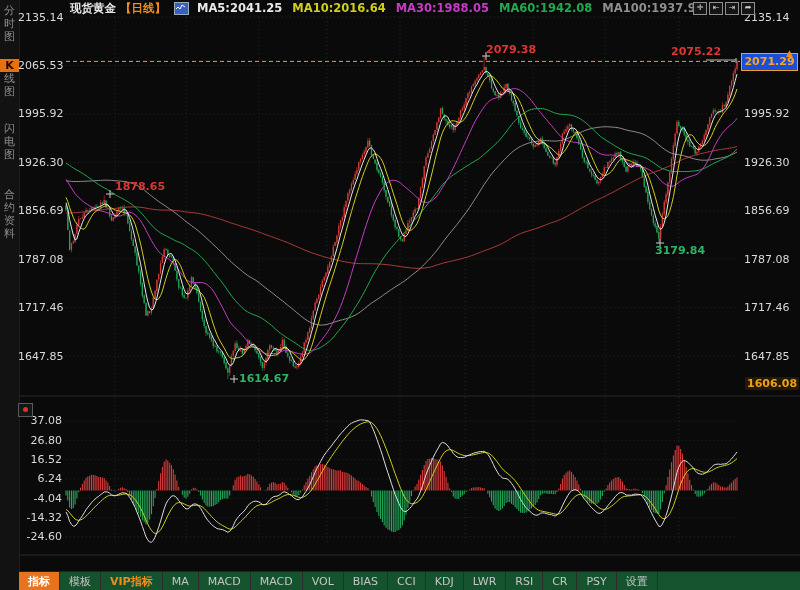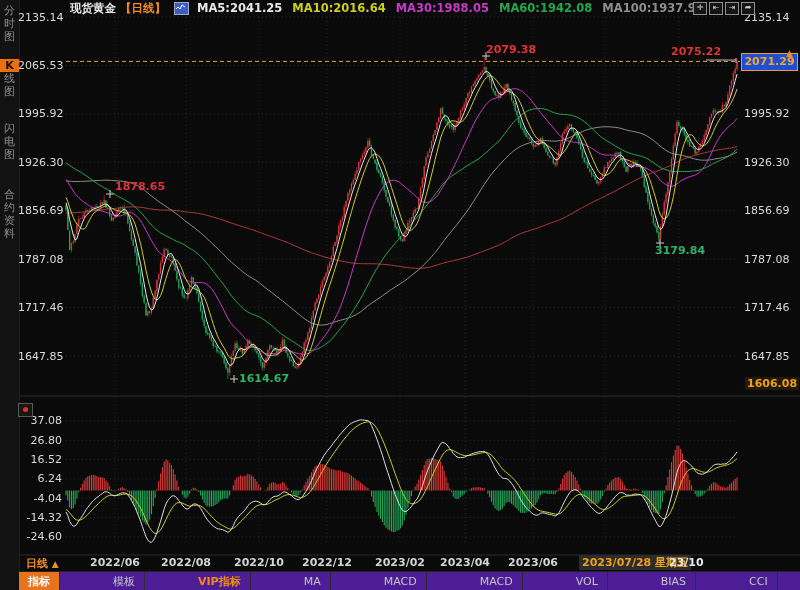--- a/index.html
+++ b/index.html
@@ -34,21 +34,21 @@
   #mhdr{position:absolute;left:74px;top:402px;display:flex;gap:12px;font-size:11px;font-weight:bold;z-index:4;white-space:nowrap;}
   #mset-icon{position:absolute;left:18px;top:403px;width:13px;height:12px;border:1px solid #5a5a5a;background:#161616;z-index:4;cursor:pointer;}
   #mset-icon i{position:absolute;left:4px;top:3px;width:5px;height:5px;border-radius:50%;background:#e03030;}
   
   #dates{position:absolute;left:0;top:556px;width:800px;height:15px;z-index:4;font-size:11px;font-weight:bold;color:#d4d4d4;}
   .dtick{position:absolute;transform:translateX(-50%);top:0;}
   #period-lab{position:absolute;left:26px;top:0;color:#f08c1c;cursor:pointer;}
   #dhl{position:absolute;left:579px;top:-1px;background:#2c2c2c;color:#f0a11c;padding:0 3px;line-height:15px;}
   #dpart{position:absolute;left:669px;top:0;color:#e8e8e8;}
   
-  #tb{position:absolute;left:19px;top:571px;width:781px;height:19px;background:#4c1d95;display:flex;z-index:5;border-top:1px solid #222;gap:44px;}
+  #tb{position:absolute;left:19px;top:571px;width:781px;height:19px;background:#14532d;display:flex;z-index:5;border-top:1px solid #222;}
   .tbtn{height:19px;line-height:19px;padding:0 9px;font-size:11px;color:#c6c6c6;border-right:1px solid #2c2c2c;cursor:pointer;white-space:nowrap;}
   .tbtn.active{background:#e8731e;color:#fff;font-weight:bold;}
   .tbtn.vip{color:#f08c1c;font-weight:bold;}
 </style>
 </head>
 <body>
 
 <div id="app">
   <svg id="plot" width="800" height="590">
       <defs>
@@ -1300,32 +1300,20 @@
     </div>
 
   <div id="annos">
       <div class="anno" style="left: 115px; top: 180px; color: rgb(224, 53, 53);">1878.65</div>
       <div class="anno" style="left: 486px; top: 43px; color: rgb(224, 53, 53);">2079.38</div>
       <div class="anno" style="left: 671px; top: 45px; color: rgb(224, 53, 53);">2075.22</div>
       <div class="anno" style="left: 239px; top: 372px; color: rgb(45, 180, 100);">1614.67</div>
       <div class="anno" style="left: 655px; top: 244px; color: rgb(45, 180, 100);">3179.84</div>
     </div>
 
-  <div id="dates">
-    <span id="period-lab"><span>日线</span> <span style="font-size:9px">▲</span></span>
-    <span id="dhl">2023/07/28 星期五</span>
-    <span id="dpart">23/10</span>
-  <span class="dtick" style="left: 115px;">2022/06</span>
-      <span class="dtick" style="left: 186px;">2022/08</span>
-      <span class="dtick" style="left: 259px;">2022/10</span>
-      <span class="dtick" style="left: 327px;">2022/12</span>
-      <span class="dtick" style="left: 400px;">2023/02</span>
-      <span class="dtick" style="left: 465px;">2023/04</span>
-      <span class="dtick" style="left: 533px;">2023/06</span>
-    </div>
 
   <div id="tb">
       <div class="tbtn active">指标</div>
       <div class="tbtn">模板</div>
       <div class="tbtn vip">VIP指标</div>
       <div class="tbtn">MA</div>
       <div class="tbtn">MACD</div>
       <div class="tbtn">MACD</div>
       <div class="tbtn">VOL</div>
       <div class="tbtn">BIAS</div>

